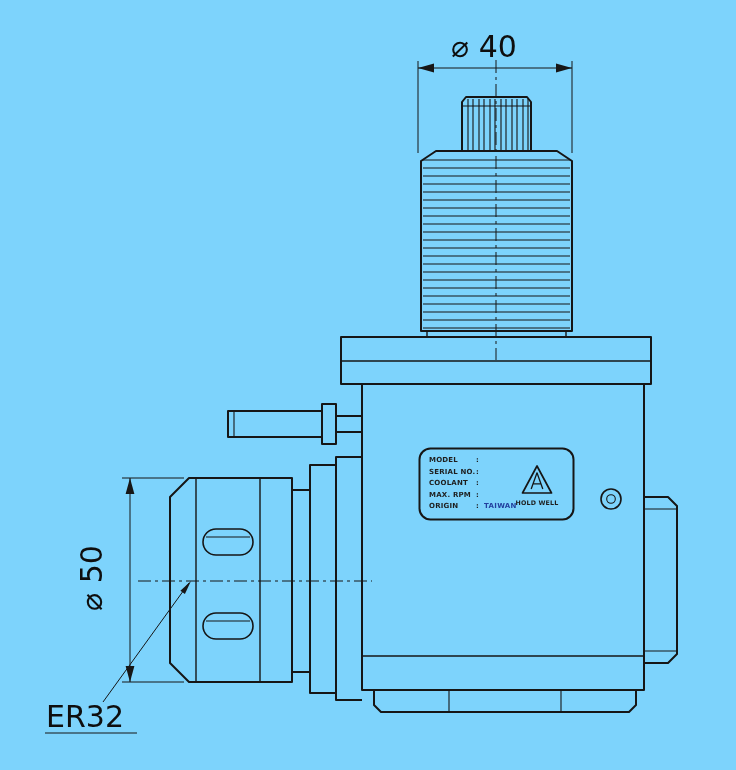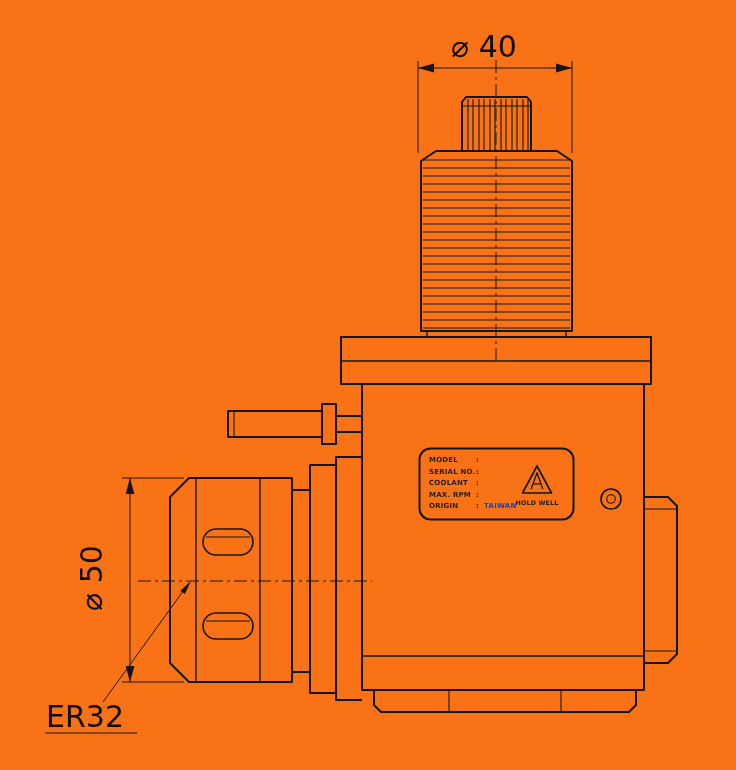--- a/index.html
+++ b/index.html
@@ -1,16 +1,16 @@
 <!DOCTYPE html>
 <html><head>
 <meta charset="utf-8">
 <style>
   html,body{margin:0;padding:0;background:#ffffff;}
-  .canvas{width:736px;height:770px;background:#f97316;position:relative;overflow:hidden;}
+  .canvas{width:736px;height:770px;background:#7dd3fc;position:relative;overflow:hidden;}
   svg{display:block;}
   .outline{fill:none;stroke:#161616;stroke-width:2;stroke-linejoin:round;stroke-linecap:butt;}
   .med{fill:none;stroke:#161616;stroke-width:1.4;}
   .thin{fill:none;stroke:#161616;stroke-width:1.1;}
   .dim{fill:none;stroke:#161616;stroke-width:1;}
   .centerline{fill:none;stroke:#161616;stroke-width:1;stroke-dasharray:13 4 3 4;}
   .arrow{fill:#161616;stroke:none;}
   .slot{fill:none;stroke:#161616;stroke-width:1.6;}
   .plate{fill:none;stroke:#161616;stroke-width:2;}
   .screw-outer{fill:none;stroke:#161616;stroke-width:1.6;}

